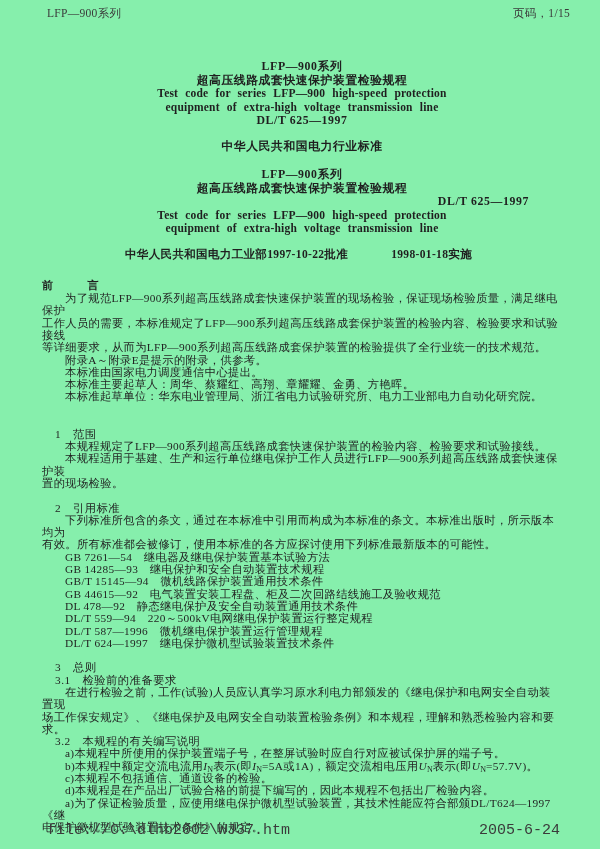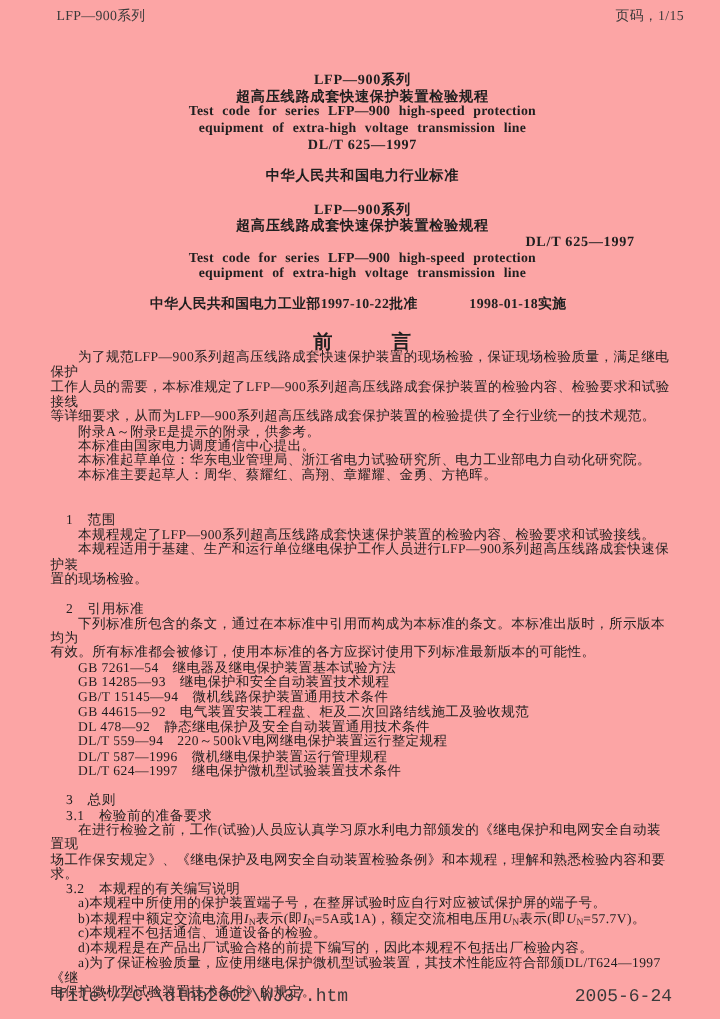--- a/index.html
+++ b/index.html
@@ -1,38 +1,38 @@
 <!DOCTYPE html>
 <html><head>
 <meta charset="utf-8">
 <style>
   html,body{margin:0;padding:0;}
   body{
     width:600px;height:849px;background:#ffffff;
     font-family:"Liberation Serif","DejaVu Serif",serif;
     color:#1f1f1f;
   }
-  .page{position:relative;width:600px;height:849px;overflow:hidden;background:#fca5a5;}
+  .page{position:relative;width:600px;height:849px;overflow:hidden;background:#86efac;}
   .hdr{
     position:absolute;top:6px;left:47px;right:30px;
     display:flex;justify-content:space-between;
     font-size:11.5px;color:#3a3a3a;letter-spacing:.3px;
   }
   .ftr{
     position:absolute;top:822px;left:47px;right:40px;
     display:flex;justify-content:space-between;
     font-family:"Liberation Mono","DejaVu Sans Mono",monospace;
     font-size:15px;color:#3a3a3a;
   }
   .doc{position:absolute;top:60px;left:42px;right:38px;}
   .ln{min-height:12.3px;line-height:12.3px;font-size:11.3px;letter-spacing:.35px;}
   .ln.tc{text-align:center;font-weight:bold;font-size:11.8px;line-height:13.5px;letter-spacing:.6px;}
   .ln.te{text-align:center;font-weight:bold;font-size:11.5px;line-height:13.5px;word-spacing:4px;letter-spacing:.2px;}
   .ln.dlt{text-align:right;font-weight:bold;font-size:11.8px;line-height:13.5px;padding-right:33px;letter-spacing:.6px;}
-  .ln.c{text-align:center;font-weight:bold;font-size:16px;line-height:13.5px;}
+  .ln.c{font-weight:bold;font-size:11px;line-height:13.5px;}
   .ln.row{display:flex;justify-content:space-between;font-weight:bold;padding-left:83px;padding-right:90px;line-height:13.5px;font-size:11.5px;gap:36px;}
   .ln.ind{text-indent:23px;}
   .ln.h{letter-spacing:.5px;margin-left:13px;}
   .ln.sp5{height:5px;}
   .ln.sp12{height:12px;}
   .ln.sp15{height:15px;}
   .ln.sp17{height:17px;}
   .ln.sp25{height:25px;}
   .ln sub{font-size:8px;line-height:0;vertical-align:-2px;letter-spacing:0;}
   .ln .it{font-style:italic;}
@@ -65,22 +65,22 @@
         <span>中华人民共和国电力工业部1997-10-22批准</span>
         <span>1998-01-18实施</span>
       </div>
       <div class="ln sp17"></div>
       <div class="ln c">前　　　言</div>
       <div class="ln ind">为了规范LFP—900系列超高压线路成套快速保护装置的现场检验，保证现场检验质量，满足继电保护</div>
       <div class="ln">工作人员的需要，本标准规定了LFP—900系列超高压线路成套保护装置的检验内容、检验要求和试验接线</div>
       <div class="ln">等详细要求，从而为LFP—900系列超高压线路成套保护装置的检验提供了全行业统一的技术规范。</div>
       <div class="ln ind">附录A～附录E是提示的附录，供参考。</div>
       <div class="ln ind">本标准由国家电力调度通信中心提出。</div>
+      <div class="ln ind">本标准主要起草人：周华、蔡耀红、高翔、章耀耀、金勇、方艳晖。</div>
       <div class="ln ind">本标准起草单位：华东电业管理局、浙江省电力试验研究所、电力工业部电力自动化研究院。</div>
-      <div class="ln ind">本标准主要起草人：周华、蔡耀红、高翔、章耀耀、金勇、方艳晖。</div>
       <div class="ln sp25"></div>
       <div class="ln h">1　范围</div>
       <div class="ln ind">本规程规定了LFP—900系列超高压线路成套快速保护装置的检验内容、检验要求和试验接线。</div>
       <div class="ln ind">本规程适用于基建、生产和运行单位继电保护工作人员进行LFP—900系列超高压线路成套快速保护装</div>
       <div class="ln">置的现场检验。</div>
       <div class="ln sp12"></div>
       <div class="ln h">2　引用标准</div>
       <div class="ln ind">下列标准所包含的条文，通过在本标准中引用而构成为本标准的条文。本标准出版时，所示版本均为</div>
       <div class="ln">有效。所有标准都会被修订，使用本标准的各方应探讨使用下列标准最新版本的可能性。</div>
       <div class="ln ind">GB 7261—54　继电器及继电保护装置基本试验方法</div>

